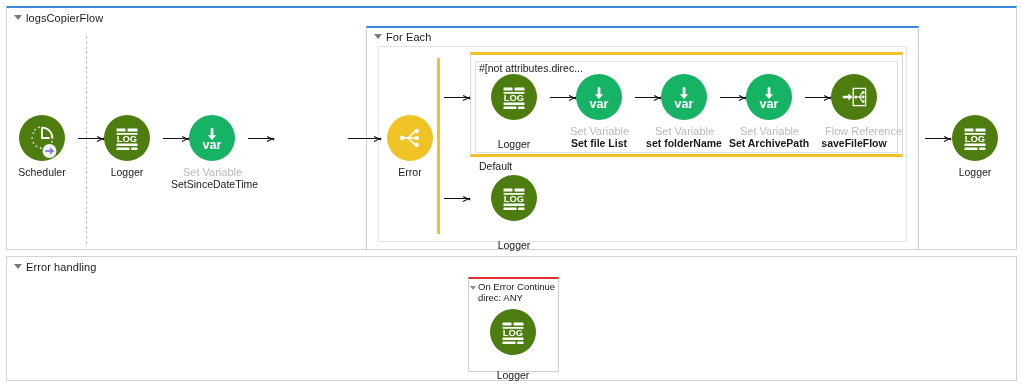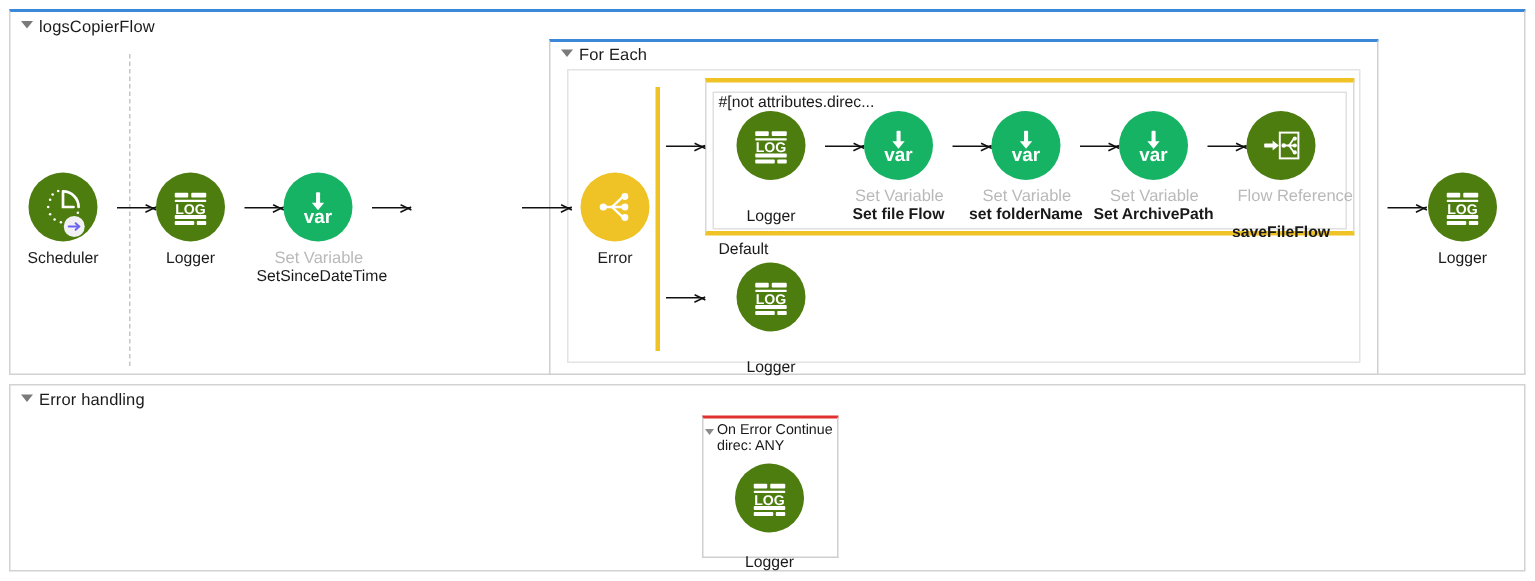--- a/index.html
+++ b/index.html
@@ -317,21 +317,21 @@
     <div class="circ green">
       <svg width="46" height="46" viewBox="0 0 46 46">
         <g fill="#ffffff">
           <rect x="21.7" y="13.2" width="2.7" height="8.2" rx="0.6"></rect>
           <path d="M18.9 20.2 L23 25.1 L27.1 20.2 Z"></path>
         </g>
         <text x="23" y="33.6" font-family="Liberation Sans, sans-serif" font-size="12.6" font-weight="bold" fill="#ffffff" text-anchor="middle">var</text>
       </svg>
     </div>
     <div class="lbl-sub" style="margin-top:5px;">Set Variable</div>
-    <div class="lbl-name" style="margin-left:-10px;width:78px;">Set file Flow</div>
+    <div class="lbl-name" style="margin-left:-10px;width:78px;">Set file List</div>
   </div>
 
   <div class="arrow" style="left:635px;top:93px;width:26px;">
     <span class="shaft"></span>
       <span class="head2"></span>
   </div>
 
   <div class="node" style="left:655px;top:74px;">
     <div class="circ green">
       <svg width="46" height="46" viewBox="0 0 46 46">
@@ -386,21 +386,21 @@
           <circle cx="32.2" cy="23" r="1.4"></circle>
           <circle cx="32.2" cy="27.6" r="1.4"></circle>
         </g>
         <g fill="#ffffff">
           <rect x="11.8" y="21.7" width="6.4" height="2.6" rx="0.5"></rect>
           <path d="M17.4 19.6 L21.6 23 L17.4 26.4 Z"></path>
         </g>
       </svg>
     </div>
     <div class="lbl-sub" style="margin-top:5px;">Flow Reference</div>
-    <div class="lbl-name" style="margin-left:-10px;width:78px;margin-top:12px;">saveFileFlow</div>
+    <div class="lbl-name" style="margin-left:-10px;width:78px;">saveFileFlow</div>
   </div>
 
   <div class="box default-box"></div>
   <div class="branch-label" style="left:479px;top:160px;">Default</div>
 
   <div class="arrow" style="left:444px;top:194px;width:26px;">
     <span class="shaft"></span>
       <span class="head2"></span>
   </div>
 

